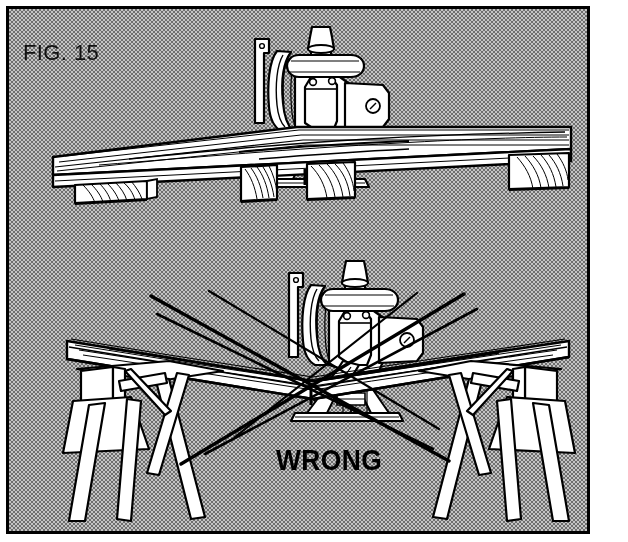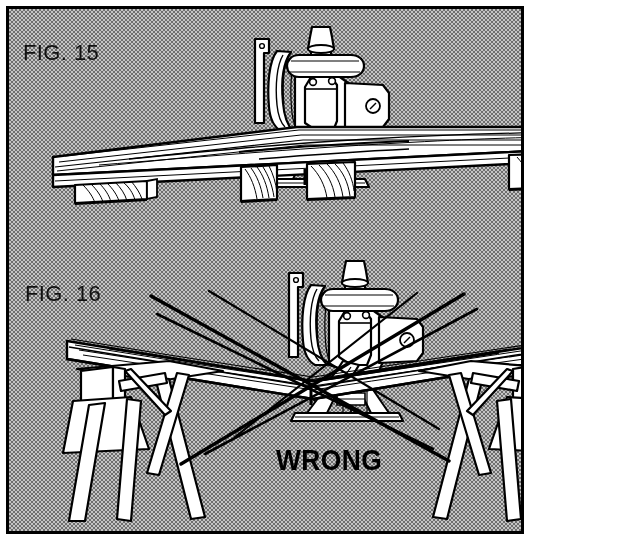--- a/index.html
+++ b/index.html
@@ -1,19 +1,19 @@
 <!DOCTYPE html>
 <html><head>
 <meta charset="utf-8">
 <style>
   html,body{margin:0;padding:0;background:#fff;}
   body{width:628px;height:542px;overflow:hidden;
        font-family:"Liberation Sans",sans-serif;}
   #stage{position:relative;width:628px;height:542px;background:#ffffff;}
-  #frame{position:absolute;left:6px;top:6px;width:518px;height:528px;
+  #frame{position:absolute;left:6px;top:6px;width:584px;height:528px;
          border:3px solid #000;box-sizing:border-box;overflow:hidden;background:#9a9a9a;}
   
   #dither{position:absolute;inset:0;
      background-image:
        linear-gradient(45deg,#6e6e6e 25%,transparent 25%,transparent 75%,#6e6e6e 75%),
        linear-gradient(45deg,#6e6e6e 25%,transparent 25%,transparent 75%,#6e6e6e 75%);
      background-size:4px 4px;
      background-position:0 0,2px 2px;
      background-color:#c4c4c4;}
   svg.art{position:absolute;left:0;top:0;}
@@ -224,16 +224,15 @@
           <line x1="148" y1="305" x2="424" y2="440" stroke-width="2.6"></line>
           <line x1="455" y1="285" x2="172" y2="455" stroke-width="3.4"></line>
           <line x1="468" y1="300" x2="196" y2="445" stroke-width="2.6"></line>
           <line x1="200" y1="282" x2="430" y2="420" stroke-width="2.2"></line>
           <line x1="408" y1="284" x2="226" y2="428" stroke-width="2.2"></line>
         </g>
       </g>
     </svg>
 
     <div class="lbl" id="fig15lbl">FIG. 15</div>
-    <div class="lbl" id="fig16lbl">FIG. 16</div>
     <div id="wrongtxt">WRONG</div>
   </div>
 </div>
 
 </body></html>

